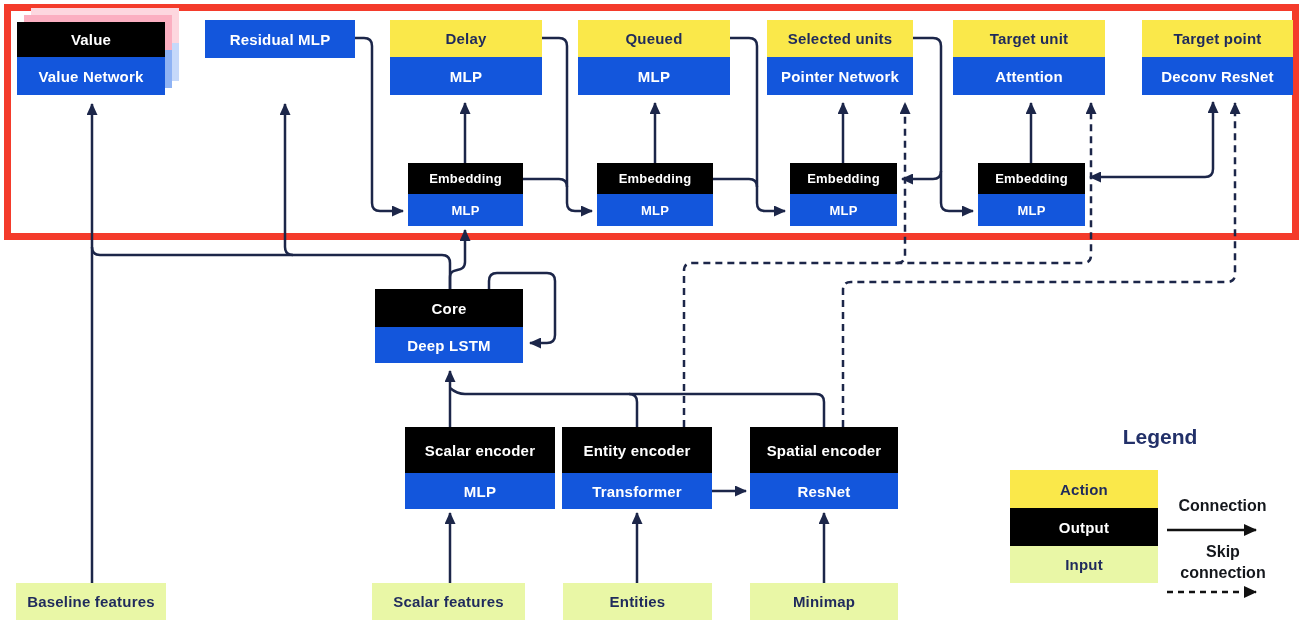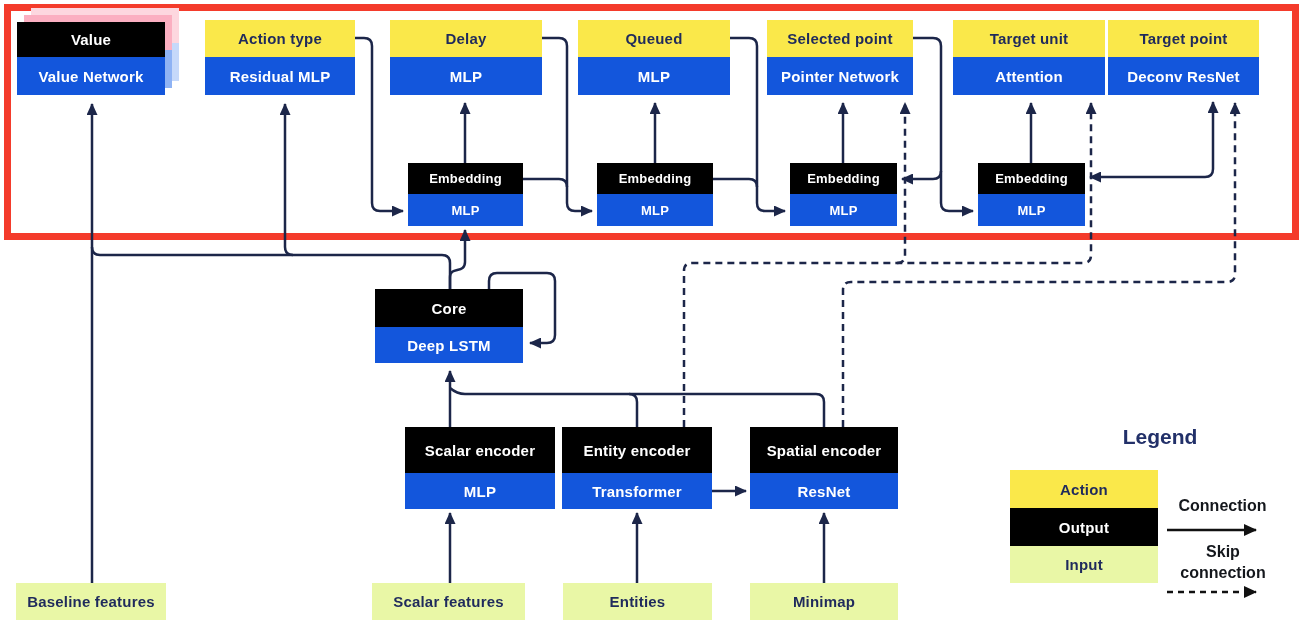--- a/index.html
+++ b/index.html
@@ -92,40 +92,39 @@
       <path d="M1167 592 H1256" stroke-dasharray="6 5" marker-end="url(#ahb)"></path>
     </g>
   </svg>
 
   <div class="node" style="left:17px;top:22px;width:148px;">
     <div class="band pink" style="height:35px;">Value</div>
     <div class="band blue" style="height:38px;">Value Network</div>
   </div>
 
   <div class="node" style="left:205px;top:20px;width:150px;">
-    <div class="band yellow" style="height:37px;">Action type</div>
     <div class="band blue" style="height:38px;">Residual MLP</div>
   </div>
   <div class="node" style="left:390px;top:20px;width:152px;">
     <div class="band yellow" style="height:37px;">Delay</div>
     <div class="band blue" style="height:38px;">MLP</div>
   </div>
   <div class="node" style="left:578px;top:20px;width:152px;">
     <div class="band yellow" style="height:37px;">Queued</div>
     <div class="band blue" style="height:38px;">MLP</div>
   </div>
   <div class="node" style="left:767px;top:20px;width:146px;">
-    <div class="band yellow" style="height:37px;">Selected point</div>
+    <div class="band yellow" style="height:37px;">Selected units</div>
     <div class="band blue" style="height:38px;">Pointer Network</div>
   </div>
   <div class="node" style="left:953px;top:20px;width:152px;">
     <div class="band yellow" style="height:37px;">Target unit</div>
     <div class="band blue" style="height:38px;">Attention</div>
   </div>
-  <div class="node" style="left:1108px;top:20px;width:151px;">
+  <div class="node" style="left:1142px;top:20px;width:151px;">
     <div class="band yellow" style="height:37px;">Target point</div>
     <div class="band blue" style="height:38px;">Deconv ResNet</div>
   </div>
 
   <div class="node" style="left:408px;top:163px;width:115px;">
     <div class="band pink sm" style="height:31px;">Embedding</div>
     <div class="band blue sm" style="height:32px;">MLP</div>
   </div>
   <div class="node" style="left:597px;top:163px;width:116px;">
     <div class="band pink sm" style="height:31px;">Embedding</div>

